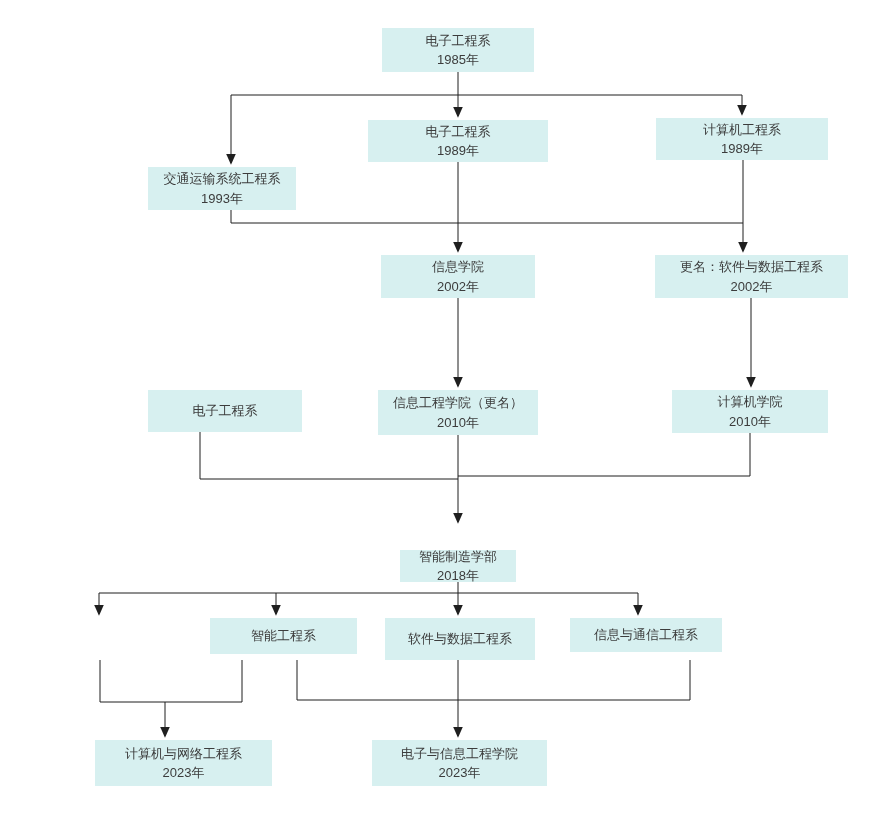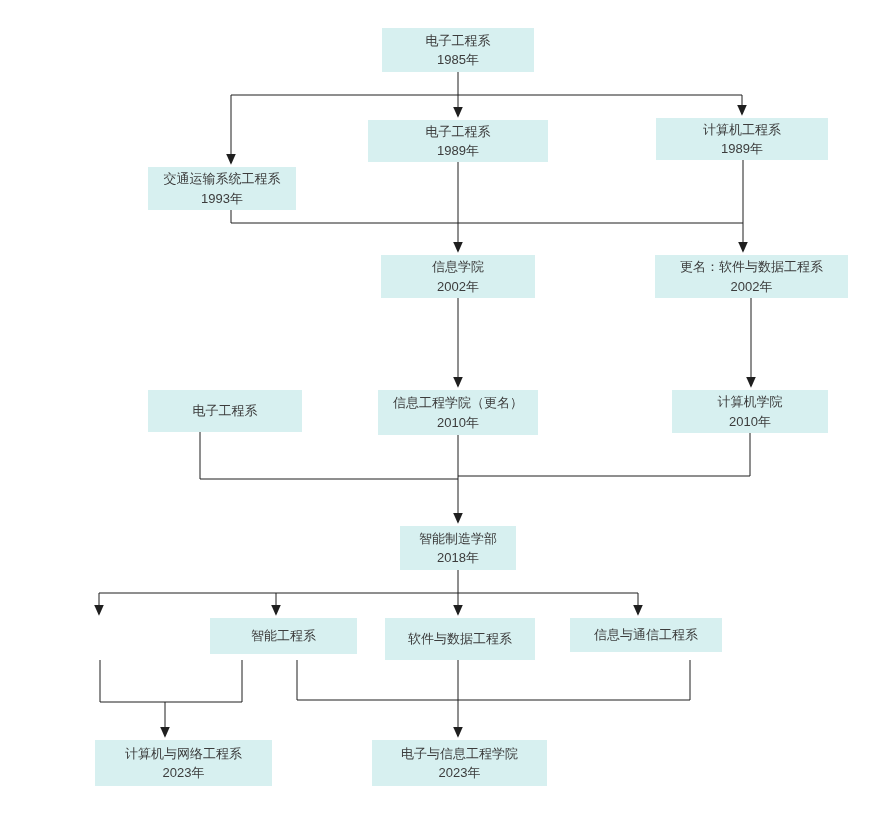--- a/index.html
+++ b/index.html
@@ -92,21 +92,21 @@
   <div class="node" style="left:378px;top:390px;width:160px;height:45px">
     <span class="lbl">信息工程学院（更名）</span>
     <span class="lbl">2010年</span>
   </div>
 
   <div class="node" style="left:672px;top:390px;width:156px;height:43px">
     <span class="lbl">计算机学院</span>
     <span class="lbl">2010年</span>
   </div>
 
-  <div class="node" style="left:400px;top:526px;width:116px;height:44px">
+  <div class="node" style="left:400px;top:550px;width:116px;height:32px">
     <span class="lbl">智能制造学部</span>
     <span class="lbl">2018年</span>
   </div>
 
 
   <div class="node" style="left:210px;top:618px;width:147px;height:36px">
     <span class="lbl">智能工程系</span>
     <span class="lbl"></span>
   </div>
 

